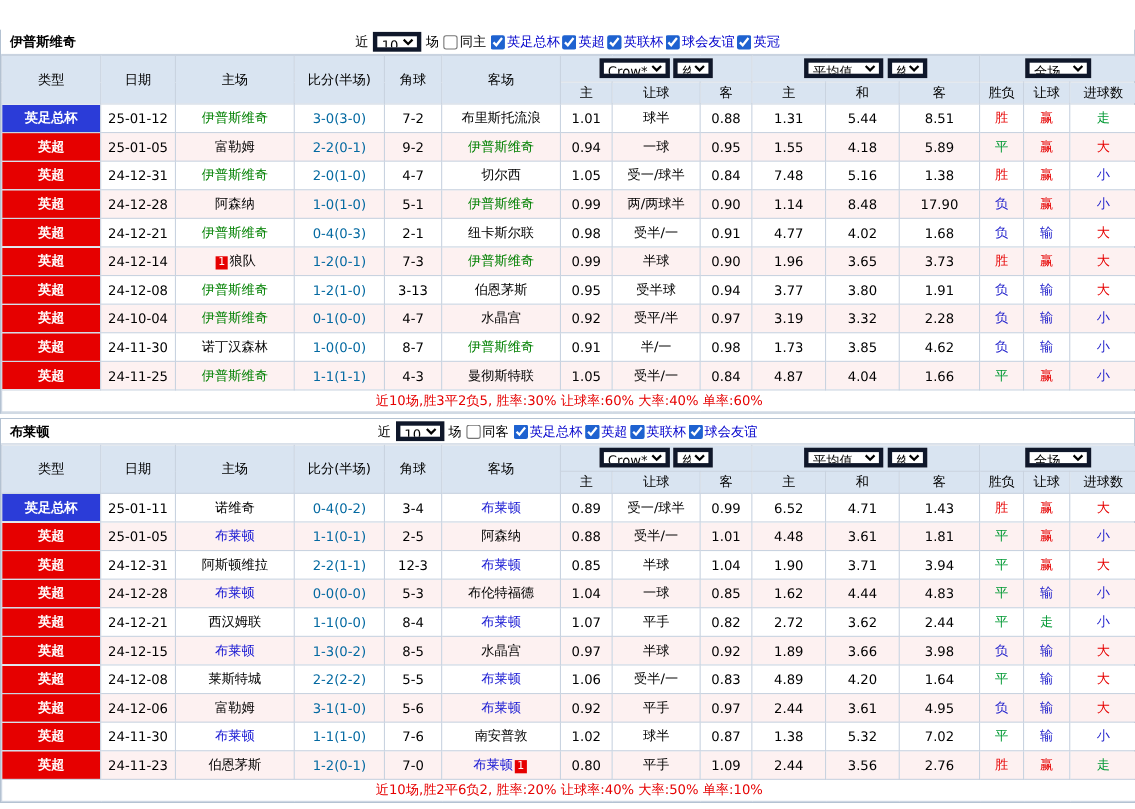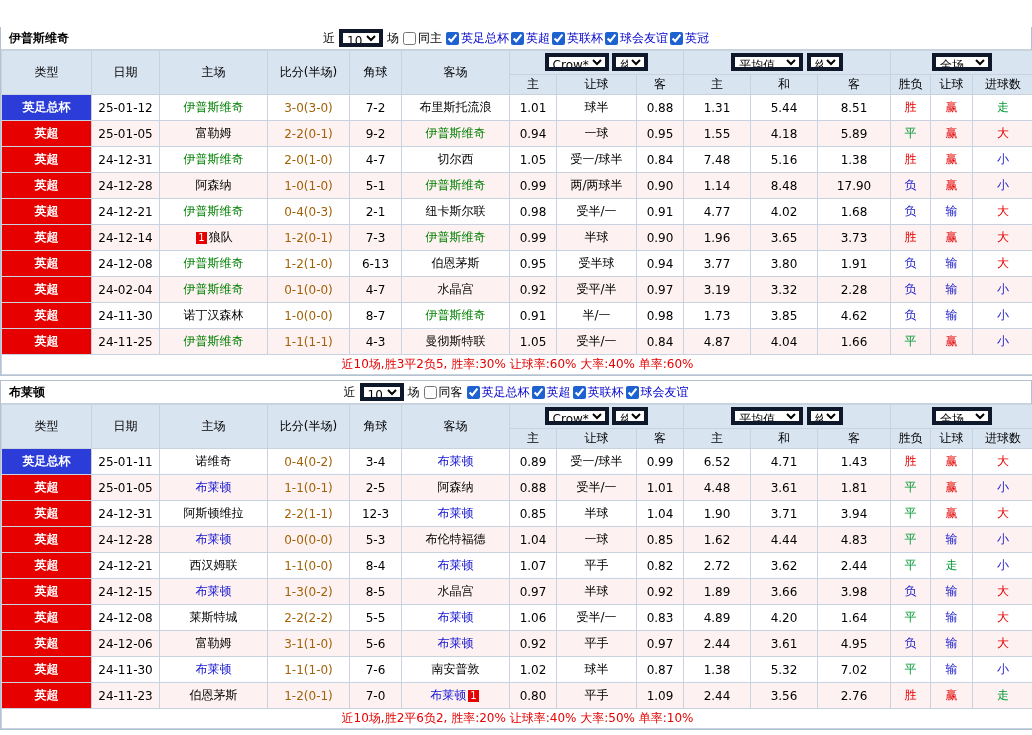--- a/index.html
+++ b/index.html
@@ -65,21 +65,21 @@
   .grid th, .grid td {
     border:1px solid #c9d3e0; text-align:center; padding:0 2px;
     overflow:hidden; white-space:nowrap;
   }
   .grid thead th { background:#d9e4f1; font-weight:normal; }
   .grid tr.hdr1 th { height:24px; }
   .grid tr.hdr2 th { height:20px; }
   .grid tbody td { height:26px; background:#fff; }
   .grid tbody tr.alt td { background:#fdf1f1; }
   .type-cell { color:#fff; font-weight:bold; }
-  .score { color:#a16207; }
+  .score { color:#0369a1; }
   .card-badge {
     display:inline-block; background:#e60000; color:#fff;
     font-size:10px; line-height:12px; padding:0 2px; margin:0 2px;
   }
   tfoot td { height:20px; color:#e60000; background:#fff; }
 
   
   col.c-type{width:90px} col.c-date{width:68px} col.c-team{width:108px}
   col.c-score{width:82px} col.c-corner{width:52px}
   col.c-o{width:47px} col.c-hc{width:80px}
@@ -278,35 +278,35 @@
             <td>3.73</td>
             <td style="color: rgb(230, 0, 0);">胜</td>
             <td style="color: rgb(230, 0, 0);">赢</td>
             <td style="color: rgb(230, 0, 0);">大</td>
           </tr>
           <tr>
             <td class="type-cell" style="background: rgb(230, 0, 0);">英超</td>
             <td>24-12-08</td>
             <td><span style="color: rgb(0, 128, 0);">伊普斯维奇</span></td>
             <td class="score">1-2(1-0)</td>
-            <td>6-13</td>
+            <td>3-13</td>
             <td><span>伯恩茅斯</span></td>
             <td>0.95</td>
             <td>受半球</td>
             <td>0.94</td>
             <td>3.77</td>
             <td>3.80</td>
             <td>1.91</td>
             <td style="color: rgb(34, 34, 204);">负</td>
             <td style="color: rgb(34, 34, 204);">输</td>
             <td style="color: rgb(230, 0, 0);">大</td>
           </tr>
           <tr class="alt">
             <td class="type-cell" style="background: rgb(230, 0, 0);">英超</td>
-            <td>24-02-04</td>
+            <td>24-10-04</td>
             <td><span style="color: rgb(0, 128, 0);">伊普斯维奇</span></td>
             <td class="score">0-1(0-0)</td>
             <td>4-7</td>
             <td><span>水晶宫</span></td>
             <td>0.92</td>
             <td>受平/半</td>
             <td>0.97</td>
             <td>3.19</td>
             <td>3.32</td>
             <td>2.28</td>

